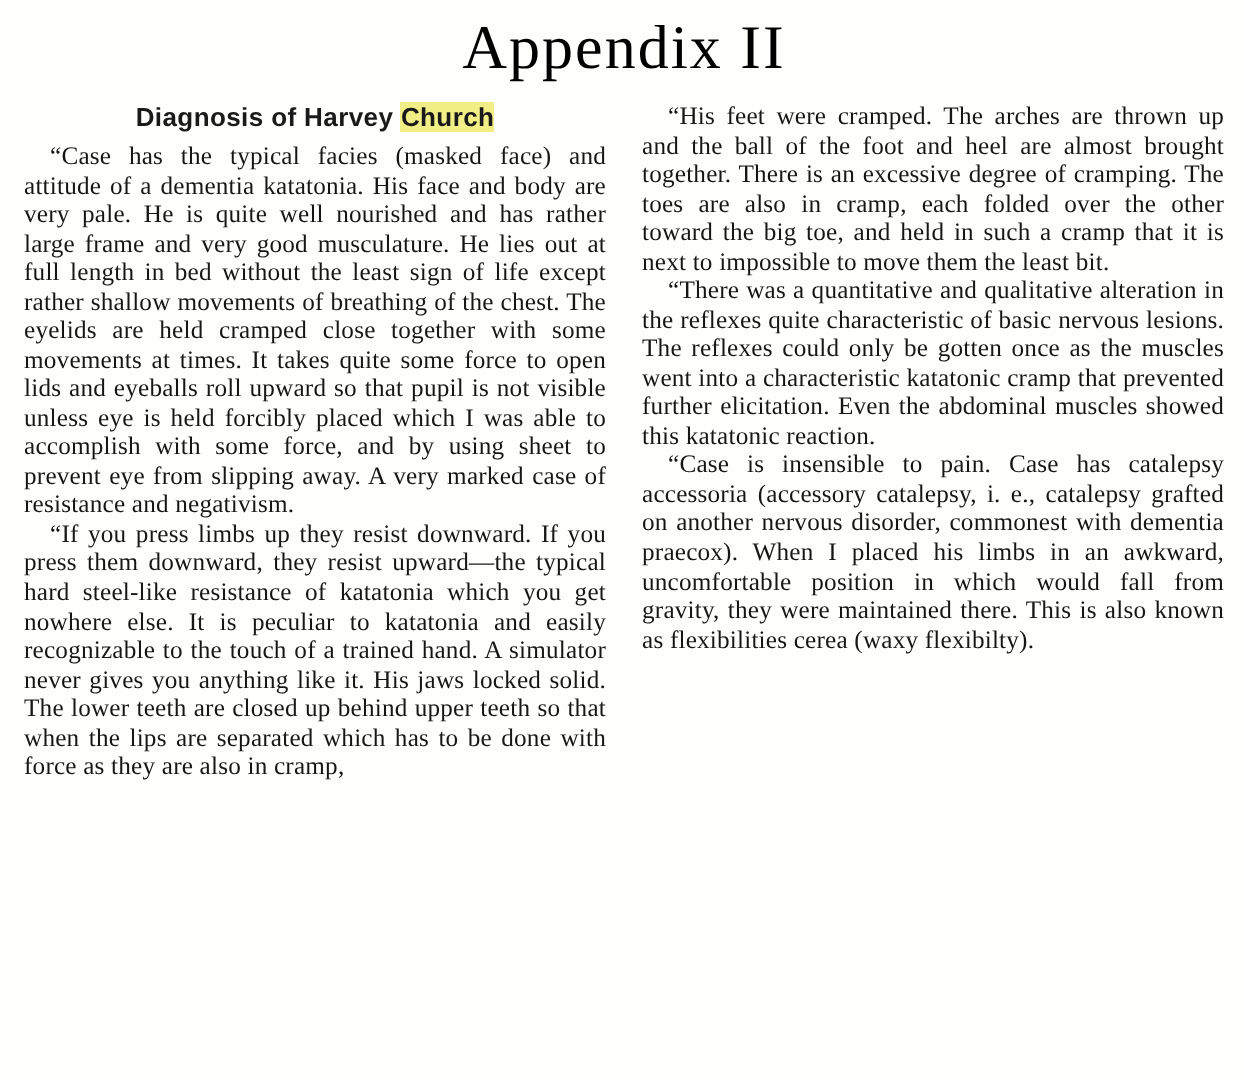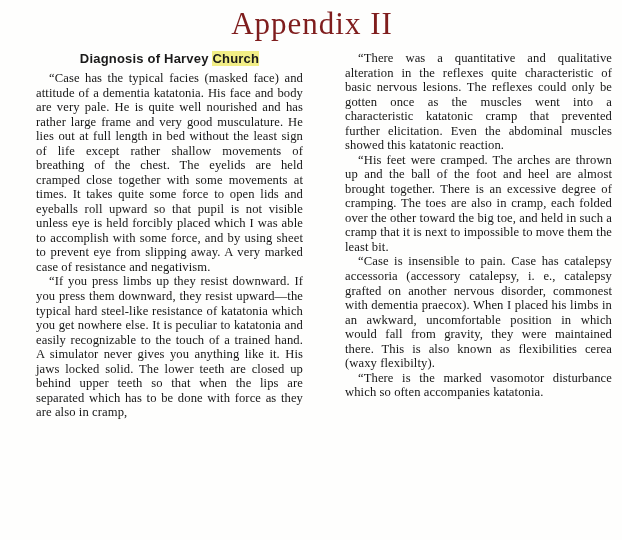--- a/index.html
+++ b/index.html
@@ -14,34 +14,33 @@
     font-family: "Liberation Serif", serif;
     color: #161616;
   }
   .title {
     margin: 0 0 9px 0;
     text-align: center;
     font-family: "Liberation Serif", serif;
     font-weight: 500;
     font-size: 31px;
     letter-spacing: 1px;
-    color: #7f1d1d;
+    color: #000000;
   }
   .columns {
     display: flex;
     gap: 18px;
     align-items: flex-start;
   }
   .col {
     flex: 1 1 0;
     text-align: justify;
     font-size: 12.6px;
     line-height: 1.155;
     letter-spacing: 0.1px;
-    margin-left: 24px;
   }
   .col-heading {
     margin: 0 0 5px 0;
     font-family: "Liberation Sans", sans-serif;
     font-weight: bold;
     font-size: 13px;
     text-align: center;
     letter-spacing: 0.2px;
     color: #1a1a1a;
   }
@@ -57,20 +56,19 @@
   <div class="columns">
     <div class="col">
       <h2 class="col-heading"><span>Diagnosis of Harvey </span><span class="hl">Church</span></h2>
       <div>
           <p class="para"><span>“Case has the typical facies (masked face) and attitude of a dementia katatonia.  His face and body are very pale.  He is quite well nourished and has rather large frame and very good musculature.  He lies out at full length in bed without the least sign of life except rather shallow movements of breathing of the chest.  The eyelids are held cramped close together with some movements at times.  It takes quite some force to open lids and eyeballs roll upward so that pupil is not visible unless eye is held forcibly placed which I was able to accomplish with some force, and by using sheet to prevent eye from slipping away. A very marked case of resistance and negativism.</span></p>
           <p class="para"><span>“If you press limbs up they resist downward.  If you press them downward, they resist upward—the typical hard steel-like resistance of katatonia which you get nowhere else.  It is peculiar to katatonia and easily recognizable to the touch of a trained hand. A simulator never gives you anything like it.  His jaws locked solid.  The lower teeth are closed up behind upper teeth so that when the lips are separated which has to be done with force as they are also in cramp,</span></p>
         </div>
     </div>
     <div class="col">
       <div>
+          <p class="para"><span>“His feet were cramped.  The arches are thrown up and the ball of the foot and heel are almost brought together.  There is an excessive degree of cramping.  The toes are also in cramp, each folded over the other toward the big toe, and held in such a cramp that it is next to impossible to move them the least bit.</span></p>
           <p class="para"><span>“There was a quantitative and qualitative alteration in the reflexes quite characteristic of basic nervous lesions.  The reflexes could only be gotten once as the muscles went into a characteristic katatonic cramp that prevented further elicitation.  Even the abdominal muscles showed this katatonic reaction.</span></p>
-          <p class="para"><span>“His feet were cramped.  The arches are thrown up and the ball of the foot and heel are almost brought together.  There is an excessive degree of cramping.  The toes are also in cramp, each folded over the other toward the big toe, and held in such a cramp that it is next to impossible to move them the least bit.</span></p>
           <p class="para"><span>“Case is insensible to pain.  Case has catalepsy accessoria (accessory catalepsy, i. e., catalepsy grafted on another nervous disorder, commonest with dementia praecox). When I placed his limbs in an awkward, uncomfortable position in which would fall from gravity, they were maintained there. This is also known as flexibilities cerea (waxy flexibilty).</span></p>
-          <p class="para"><span>“There is the marked vasomotor disturbance which so often accompanies katatonia.</span></p>
         </div>
     </div>
   </div>
 </div>
 
 </body></html>

